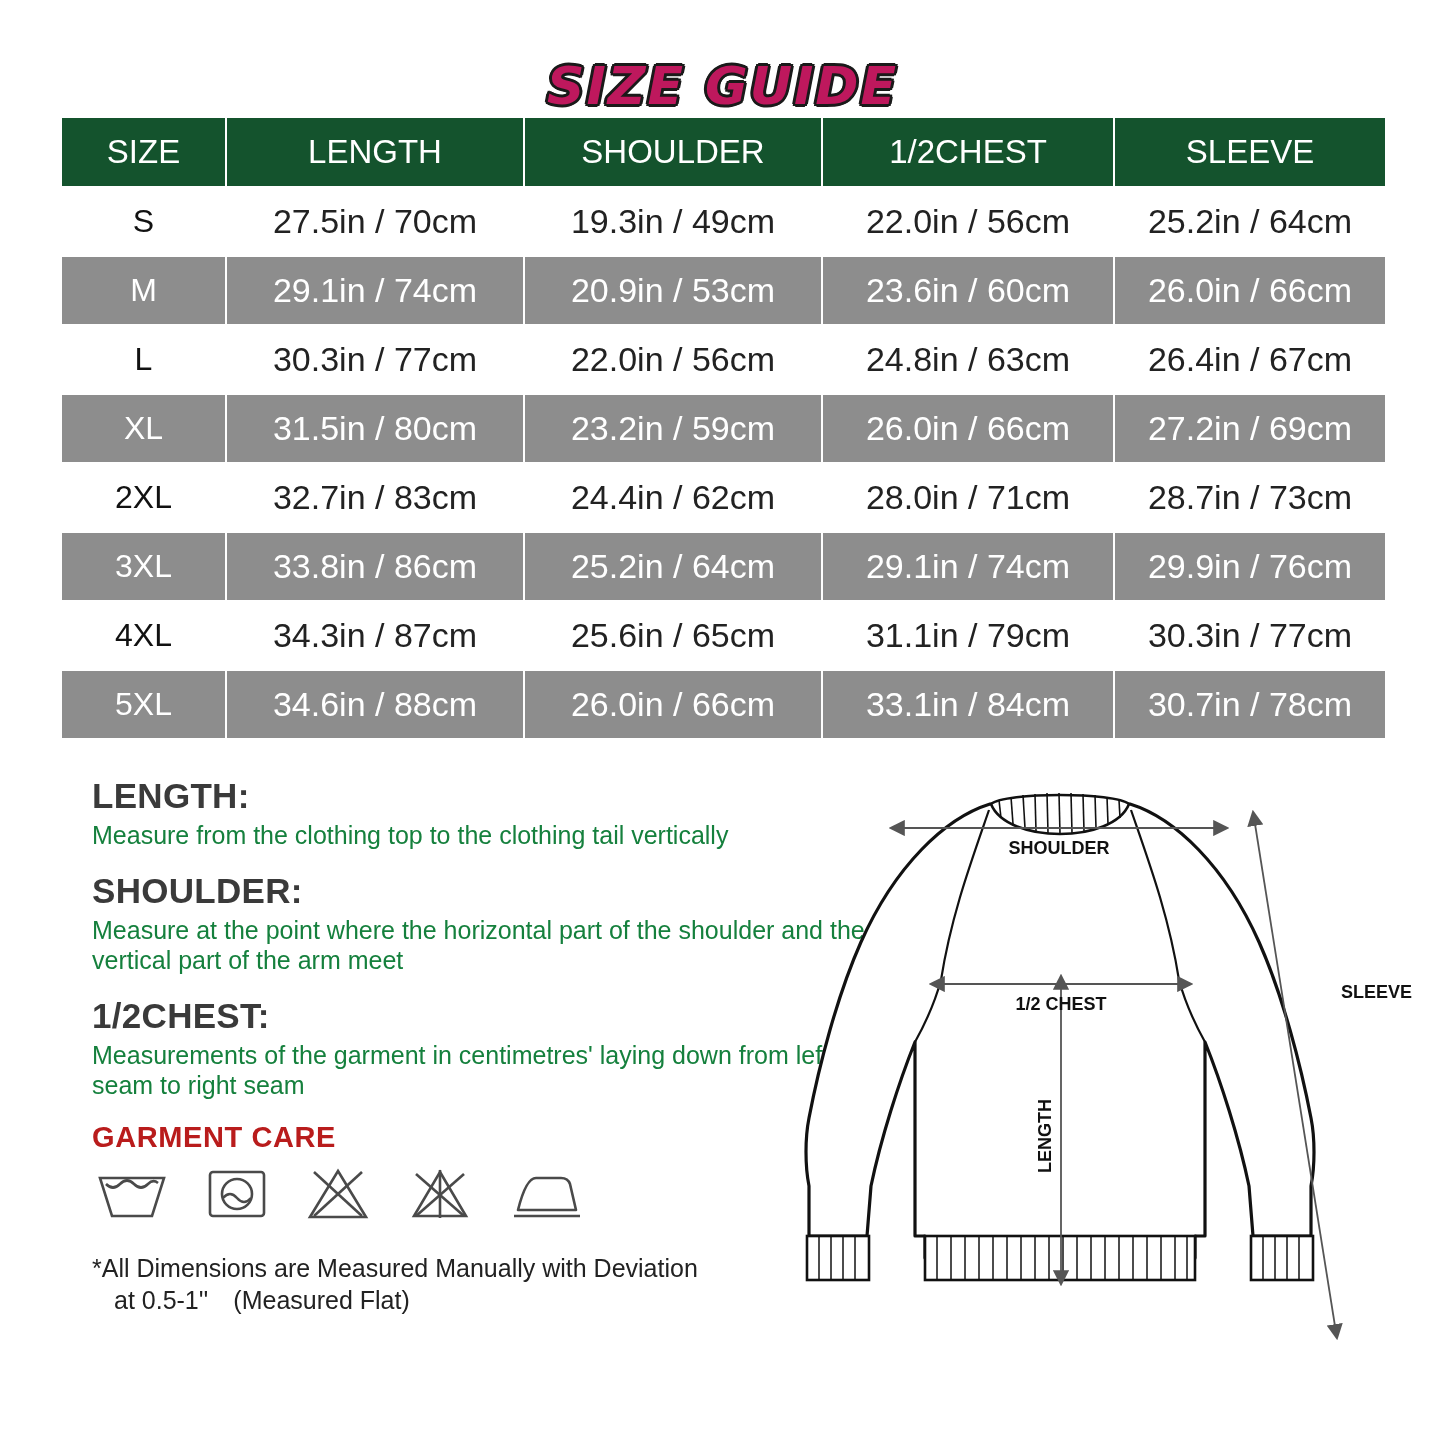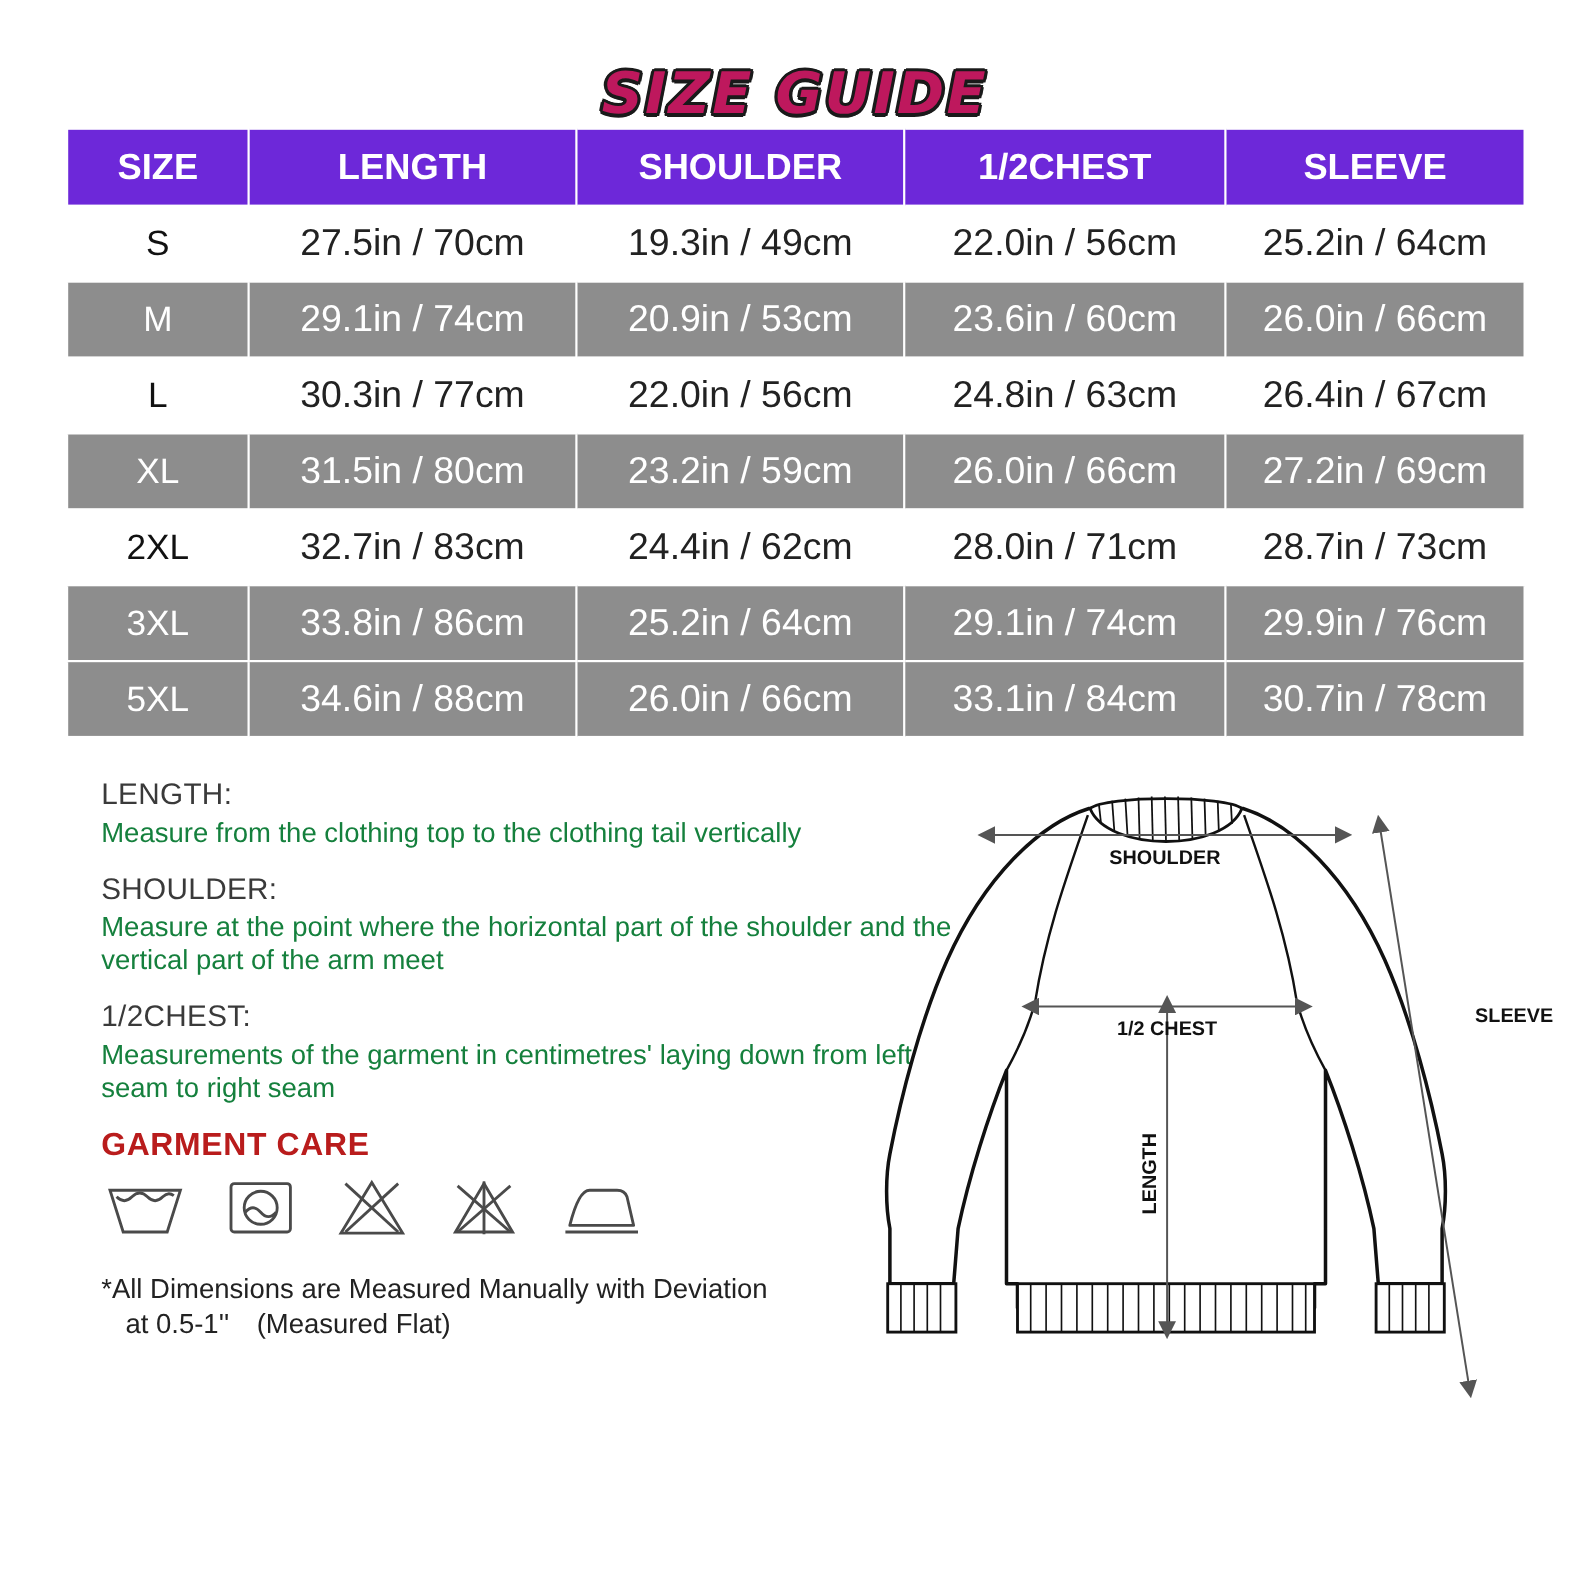--- a/index.html
+++ b/index.html
@@ -51,23 +51,23 @@
   table.size-table td {
     border: 2px solid #ffffff;
     text-align: center;
     font-size: 34px;
     color: #ffffff;
     height: 67px;
     padding: 0;
     font-weight: 400;
   }
   table.size-table thead th {
-    background: #6d28d9;
+    background: #14532d;
     font-size: 33px;
-    font-weight: 700;
+    font-weight: 400;
     height: 68px;
   }
   table.size-table tbody tr.odd td {
     background: #ffffff;
     color: #222222;
   }
   table.size-table tbody tr.even td {
     background: #8d8d8d;
     color: #ffffff;
   }
@@ -88,22 +88,22 @@
     margin-top: 36px;
     height: 620px;
   }
   .notes {
     position: absolute;
     left: 92px;
     top: 0;
     width: 800px;
   }
   .note-head {
-    font-size: 27px;
-    font-weight: 400;
+    font-size: 35px;
+    font-weight: 700;
     color: #3a3a3a;
     margin: 0 0 4px 0;
     letter-spacing: 0.3px;
   }
   .note-body {
     font-size: 25px;
     color: #15803d;
     margin: 0 0 20px 0;
     line-height: 1.22;
   }
@@ -199,20 +199,27 @@
         <td>24.4in / 62cm</td>
         <td>28.0in / 71cm</td>
         <td>28.7in / 73cm</td>
       </tr>
       <tr class="even">
         <td class="size-cell">3XL</td>
         <td>33.8in / 86cm</td>
         <td>25.2in / 64cm</td>
         <td>29.1in / 74cm</td>
         <td>29.9in / 76cm</td>
+      </tr>
+      <tr class="odd">
+        <td class="size-cell">4XL</td>
+        <td>34.3in / 87cm</td>
+        <td>25.6in / 65cm</td>
+        <td>31.1in / 79cm</td>
+        <td>30.3in / 77cm</td>
       </tr>
       <tr class="even">
         <td class="size-cell">5XL</td>
         <td>34.6in / 88cm</td>
         <td>26.0in / 66cm</td>
         <td>33.1in / 84cm</td>
         <td>30.7in / 78cm</td>
       </tr>
     </tbody>
   </table>

